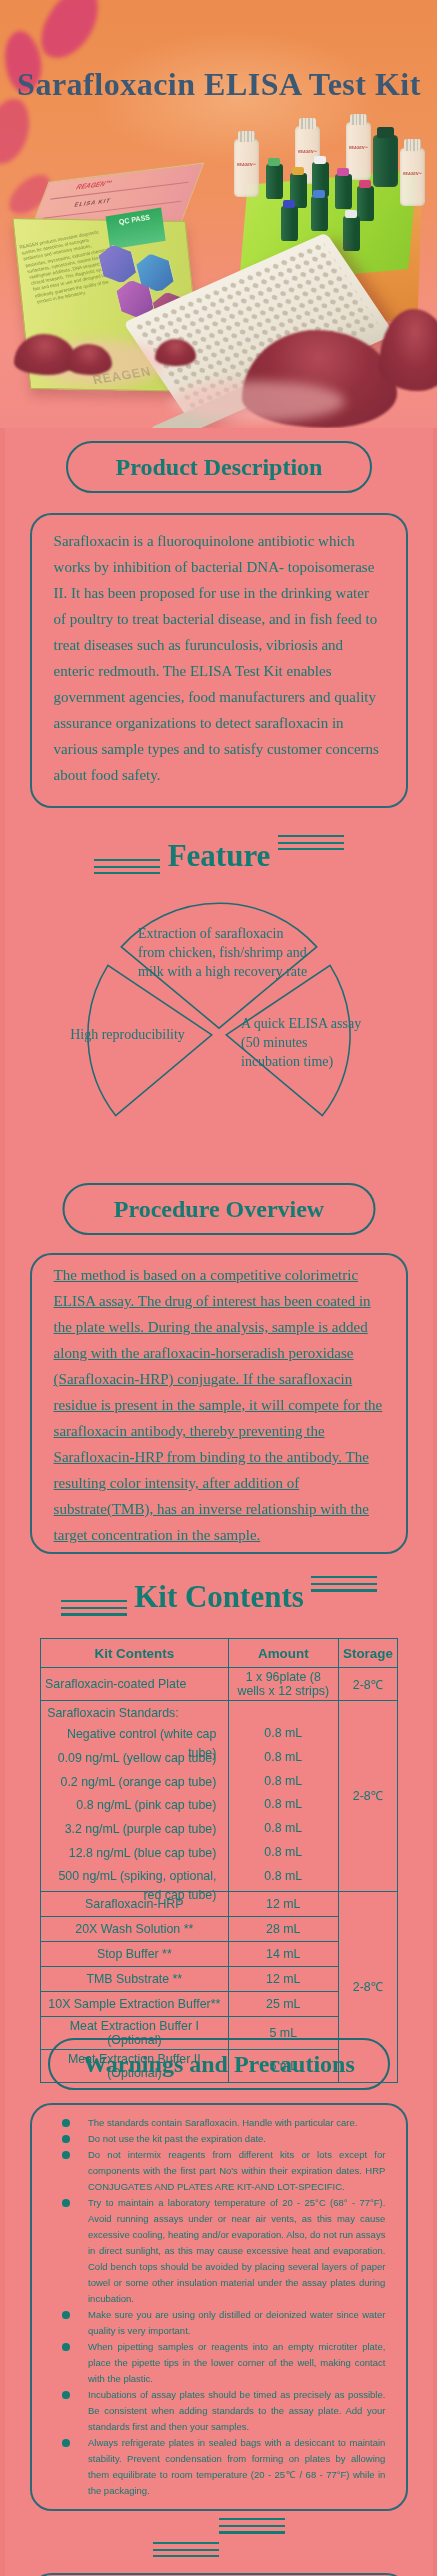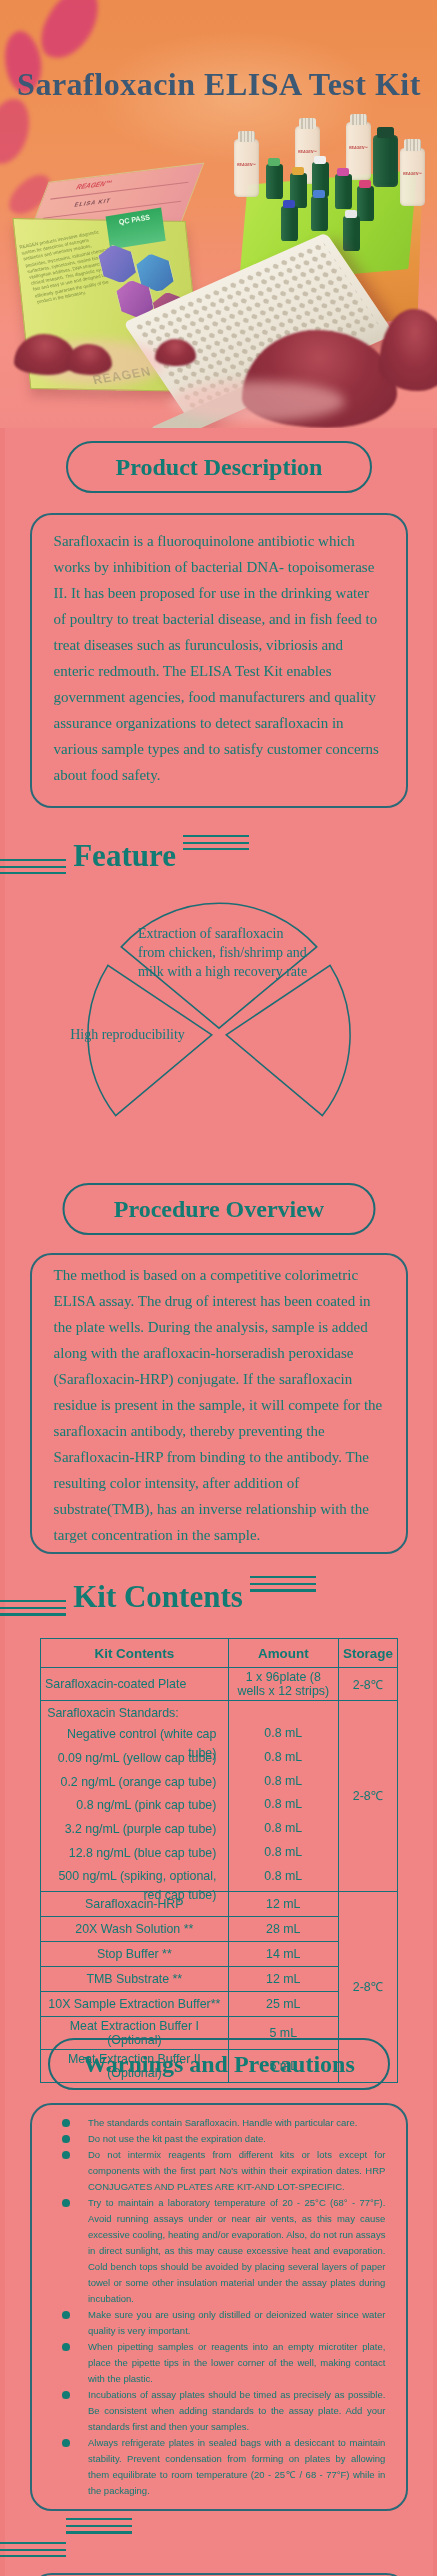--- a/index.html
+++ b/index.html
@@ -42,32 +42,32 @@
   
   .mound{position:absolute;background:radial-gradient(ellipse at 50% 28%,#b24a55 0%,#93303f 45%,#7e2736 100%);border-radius:48% 52% 45% 55%/70% 65% 35% 30%;filter:blur(1px);}
   .mist{position:absolute;background:rgba(250,190,185,.55);border-radius:50%;filter:blur(5.2px);}
   
   .content-panel{position:absolute;left:5.2px;right:5.2px;top:428px;height:2656px;background:#f18484;}
   
   .stadium{position:absolute;left:50%;transform:translateX(-50%);height:48px;border:2.1px solid #1d6b74;border-radius:31px;
       display:flex;align-items:center;justify-content:center;color:#117b74;
       font-family:"Liberation Serif",serif;font-weight:bold;font-size:24px;background:transparent;}
   
-  .linehead{position:absolute;left:0;width:438px;display:flex;align-items:center;justify-content:flex-start;height:49px;}
+  .linehead{position:absolute;left:0;width:438px;display:flex;align-items:center;justify-content:center;height:49px;}
   .linehead .txt{font-family:"Liberation Serif",serif;font-weight:bold;font-size:31px;color:#117b74;margin:0 7.2px;}
   .hlines{width:66px;height:15.5px;background:repeating-linear-gradient(to bottom,#127b76 0 2.1px,rgba(0,0,0,0) 2.1px 6.7px);}
   .hlines.left{align-self:flex-end;margin-bottom:5.2px;}
   .hlines.right{align-self:flex-start;margin-top:4.1px;}
   
   .rbox{position:absolute;left:30px;width:378px;border:2.1px solid #2a6a78;border-radius:21.6px;box-sizing:border-box;}
   .rbox p{margin:0;color:#117b74;}
   .desc-box{top:513px;height:295px;padding:13.4px 21.6px;}
   .desc-box p{font-family:"Liberation Serif",serif;font-size:15px;line-height:26px;}
   .proc-box{top:1253px;height:301px;padding:7.2px 21.6px;}
-  .proc-box p{font-family:"Liberation Serif",serif;font-size:15px;line-height:26px;}
+  .proc-box p{font-family:"Liberation Serif",serif;font-size:15px;line-height:26px;text-decoration:underline;}
   
   .feature-diagram{position:absolute;top:897px;left:49px;width:340px;height:270px;}
   .feature-diagram svg{position:absolute;left:0;top:0;}
   .f-text{position:absolute;color:#15787a;font-family:"Liberation Serif",serif;font-size:14px;line-height:19px;}
   .f-text.t0{left:89px;top:27px;width:175px;}
   .f-text.t1{left:16.5px;top:128px;width:124px;text-align:center;}
   .f-text.t2{left:192px;top:117px;width:129px;}
   
   .kit-table{position:absolute;top:1638px;left:40px;width:358px;border-collapse:collapse;color:#0f7a74;}
   .kit-table th,.kit-table td{border:1.5px solid #15707a;padding:2.1px 4.1px;}
@@ -197,20 +197,21 @@
   </div>
 
   <div class="feature-diagram">
     <svg width="340" height="270" viewBox="0 0 660 525">
       <path d="M140,97 A255,255 0 0 1 520,97 L330,255 Z" fill="none" stroke="#1b6d75" stroke-width="3"></path>
       <path d="M316,268 L114,133 A255,255 0 0 0 129,425 Z" fill="none" stroke="#1b6d75" stroke-width="3"></path>
       <path d="M344,268 L546,133 A255,255 0 0 1 531,425 Z" fill="none" stroke="#1b6d75" stroke-width="3"></path>
     </svg>
     <div class="f-text t0" id="feat-0">Extraction of sarafloxacin from chicken, fish/shrimp and milk with a high recovery rate</div>
     <div class="f-text t1" id="feat-1">High reproducibility</div>
+    <div class="f-text t2" id="feat-2">A quick ELISA assay (50 minutes incubation time)</div>
   </div>
 
   <div class="stadium" style="top:1183px;width:309px;">
     <span>Procedure Overview</span>
   </div>
   <div class="rbox proc-box">
     <p>The method is based on a competitive colorimetric ELISA assay. The drug of interest has been coated in the plate wells. During the analysis, sample is added along with the arafloxacin-horseradish peroxidase (Sarafloxacin-HRP) conjugate. If the sarafloxacin residue is present in the sample, it will compete for the sarafloxacin antibody, thereby preventing the Sarafloxacin-HRP from binding to the antibody. The resulting color intensity, after addition of substrate(TMB), has an inverse relationship with the target concentration in the sample.</p>
   </div>
 
   <div class="linehead" style="top:1572px;">

